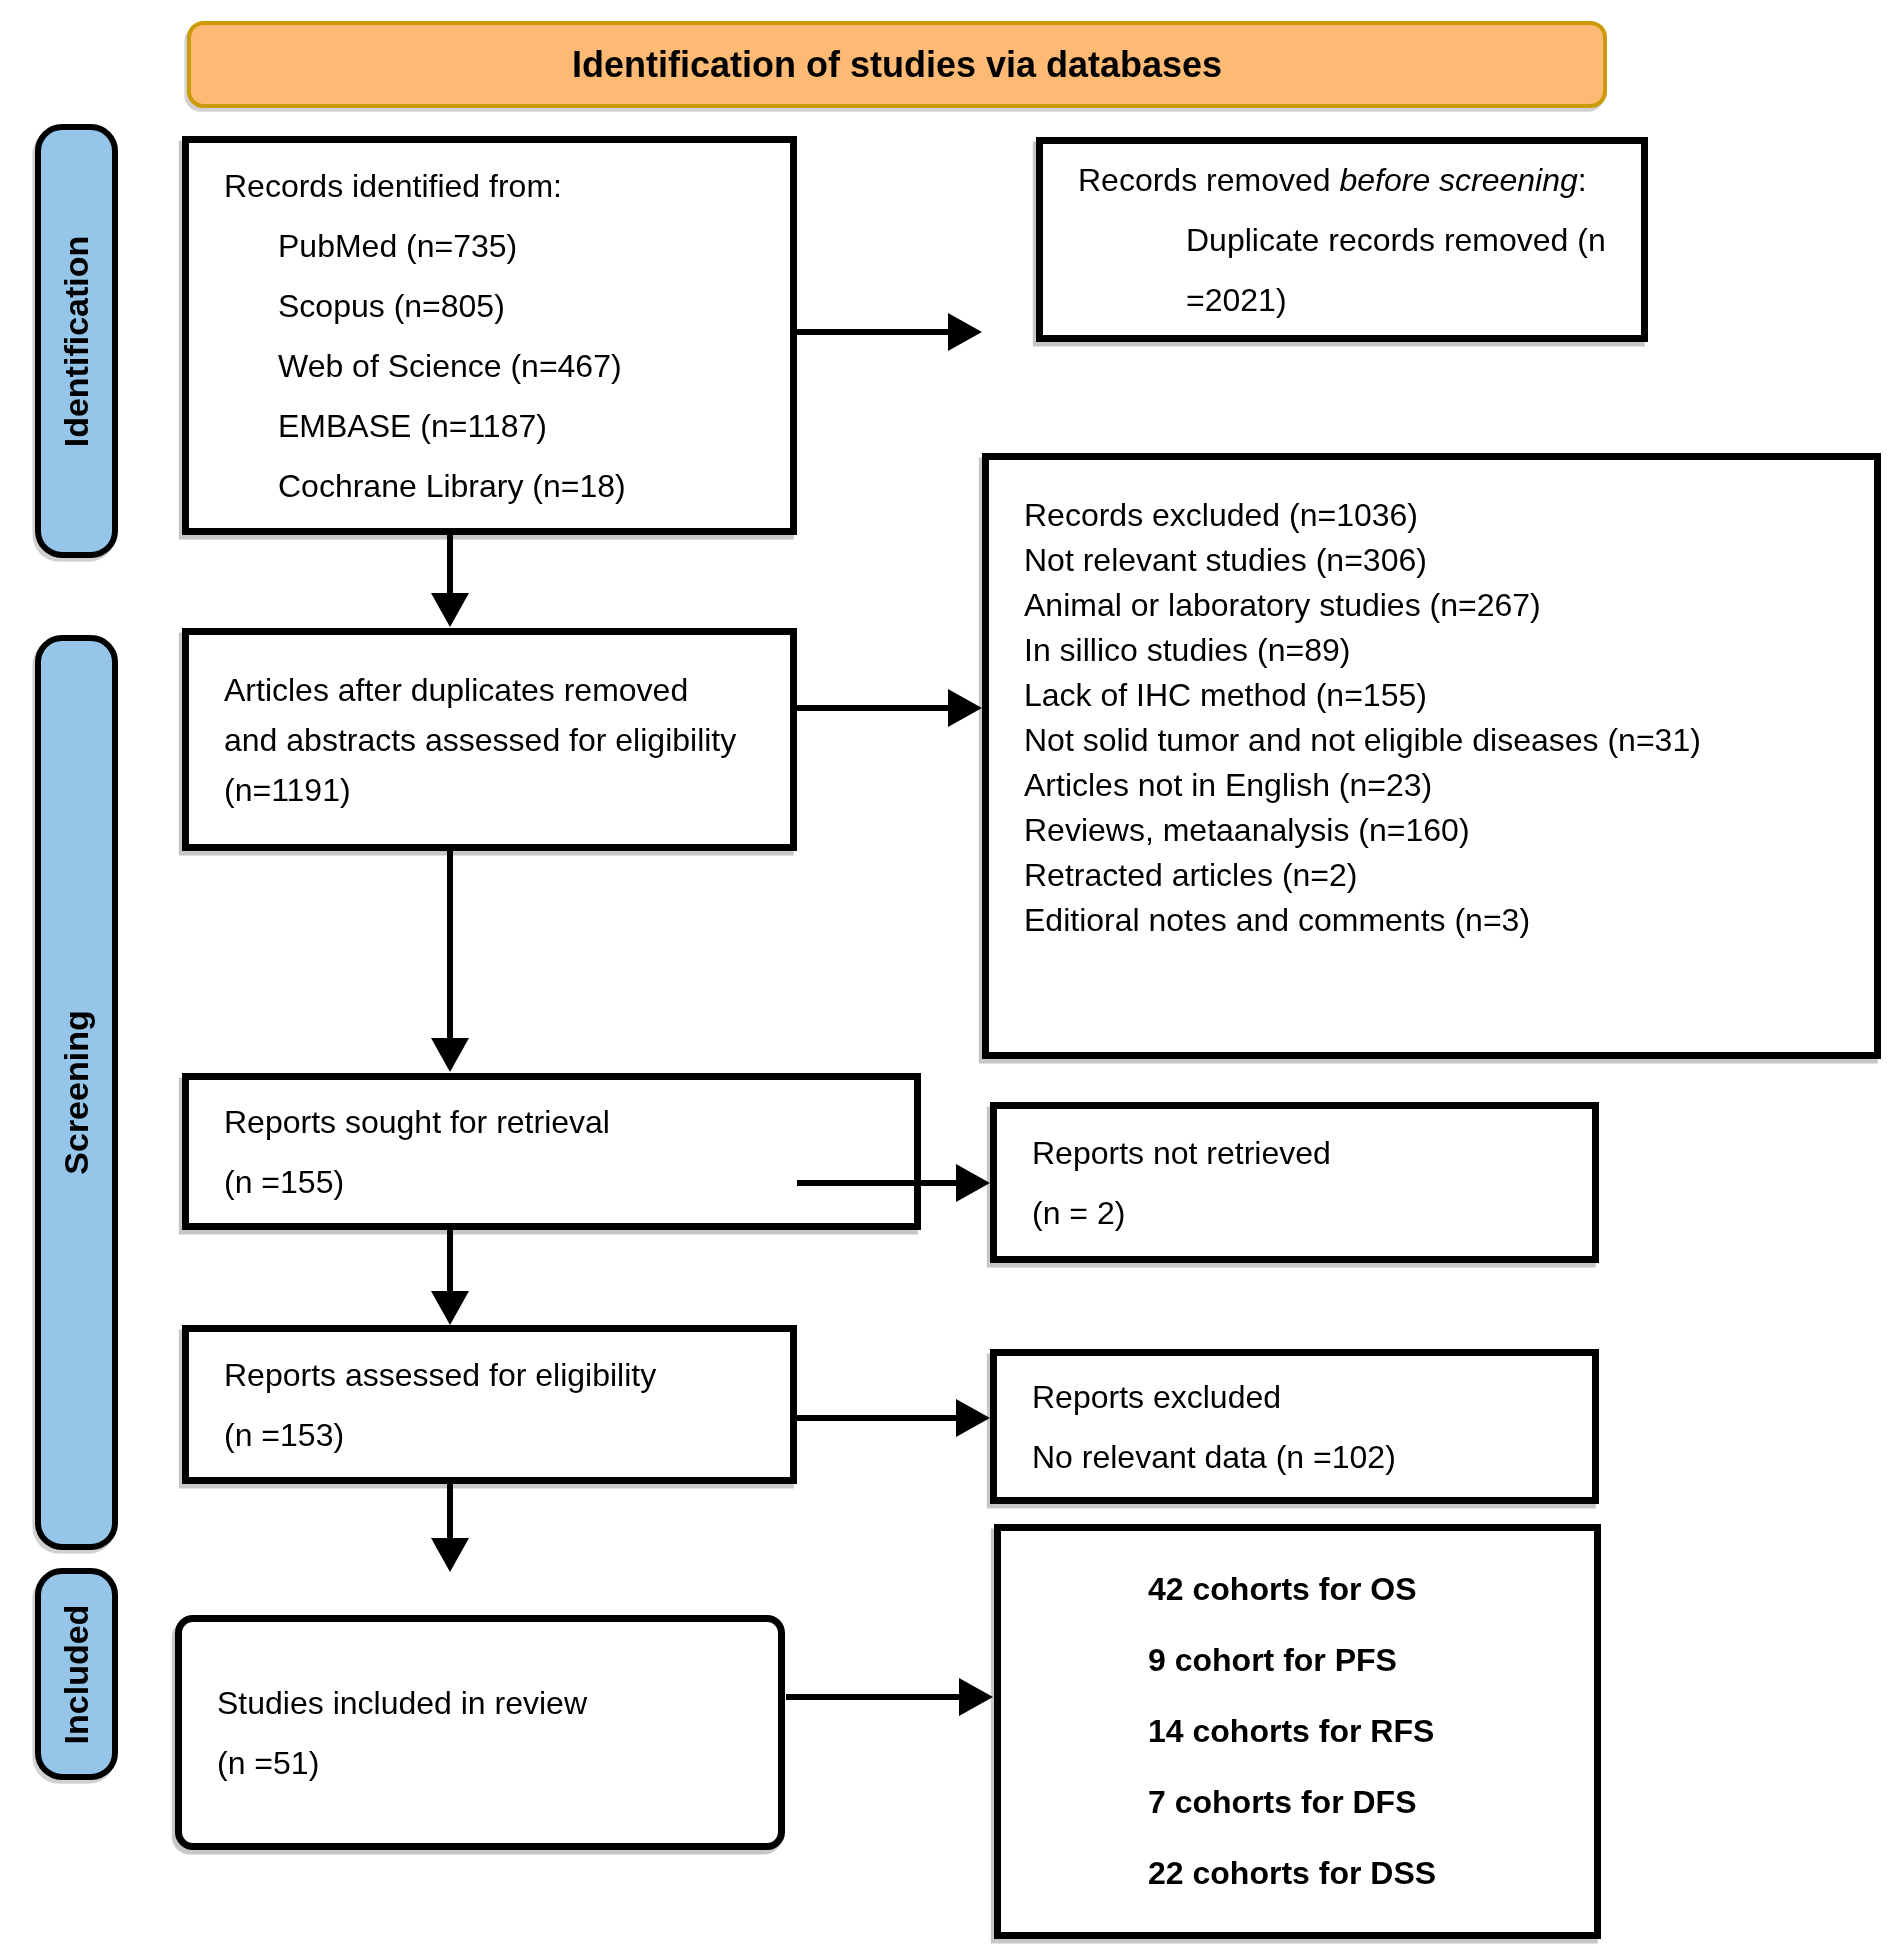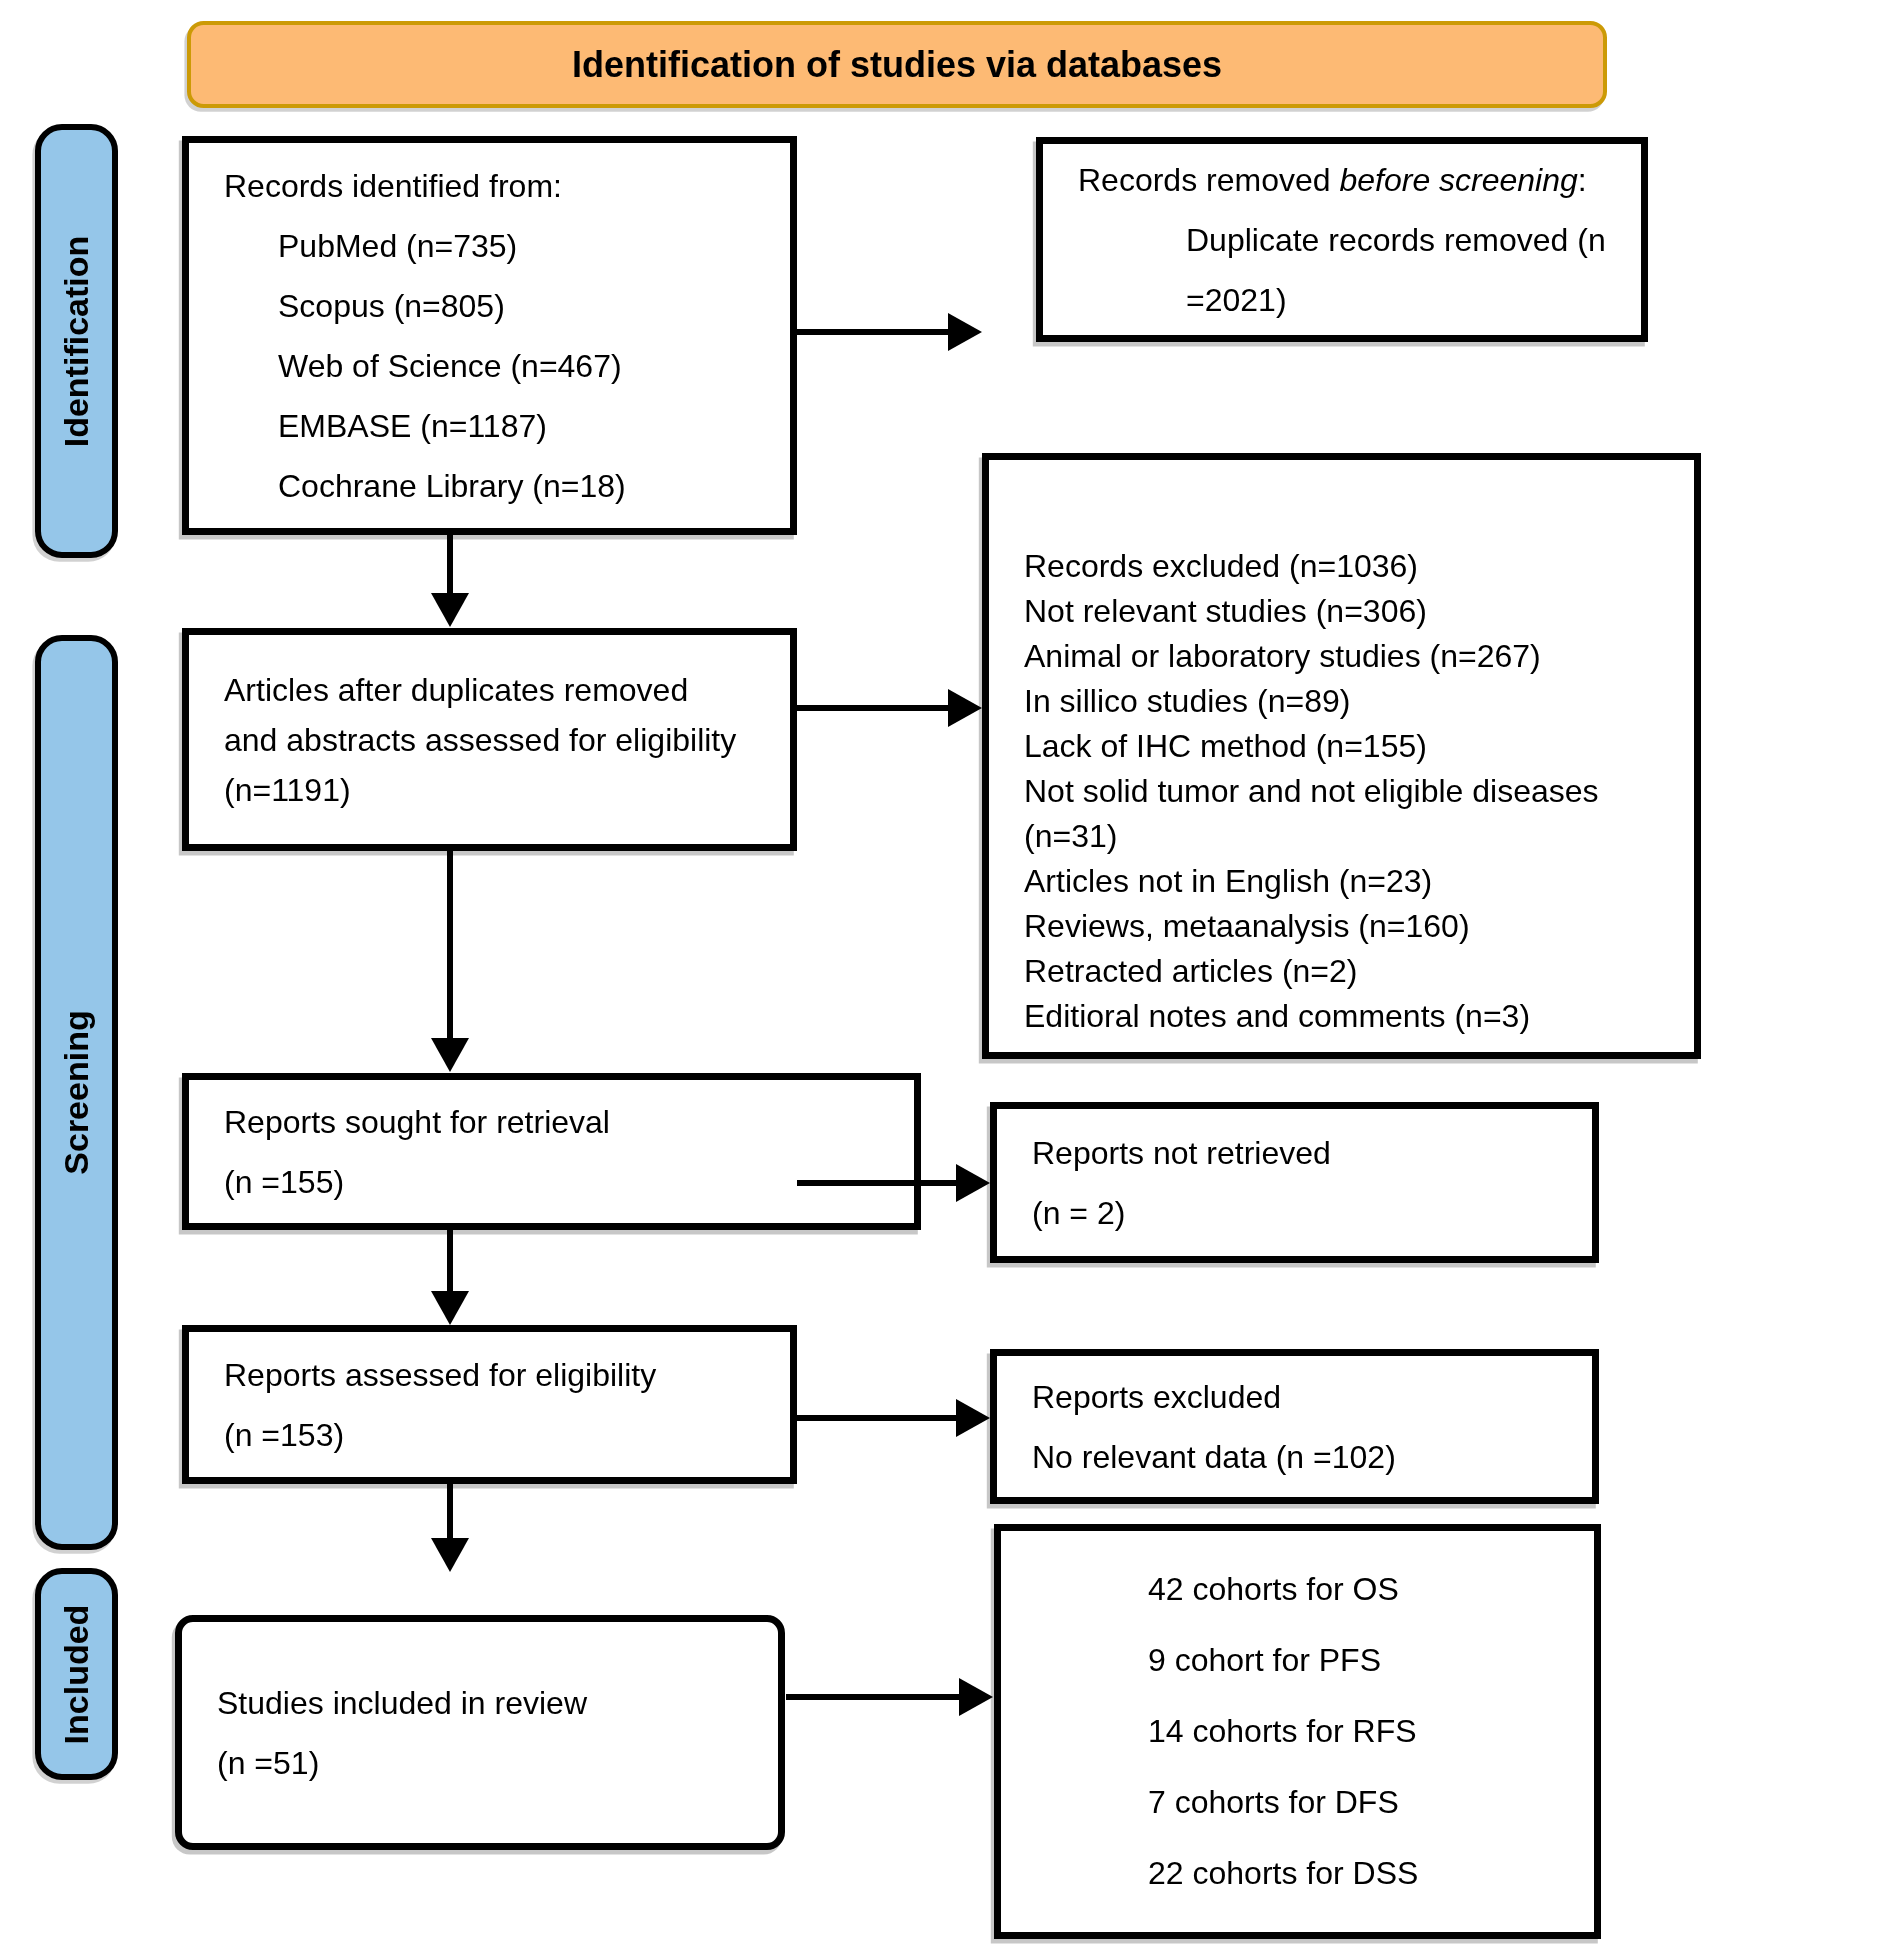--- a/index.html
+++ b/index.html
@@ -93,21 +93,21 @@
   <div class="box" id="box-records-removed" style="left:1036px;top:137px;width:612px;height:205px;">
     <div class="ln title"><span>Records removed </span><span class="it">before screening</span><span>:</span></div>
     <div class="ln indent2">Duplicate records removed (n =2021)</div>
   </div>
 
   <div class="box" id="box-articles" style="left:182px;top:628px;width:615px;height:223px;">
     <div class="ln wrapcap">Articles after duplicates removed and abstracts assessed for eligibility</div>
     <div class="ln">(n=1191)</div>
   </div>
 
-  <div class="box" id="box-records-excluded" style="left:982px;top:453px;width:719px;height:606px;justify-content:flex-end;">
+  <div class="box" id="box-records-excluded" style="left:982px;top:453px;width:899px;height:606px;">
     <div class="ln">Records excluded (n=1036)</div>
     <div class="ln">Not relevant studies (n=306)</div>
     <div class="ln">Animal or laboratory studies (n=267)</div>
     <div class="ln">In sillico studies (n=89)</div>
     <div class="ln">Lack of IHC method (n=155)</div>
     <div class="ln">Not solid tumor and not eligible diseases (n=31)</div>
     <div class="ln">Articles not in English (n=23)</div>
     <div class="ln">Reviews, metaanalysis (n=160)</div>
     <div class="ln">Retracted articles (n=2)</div>
     <div class="ln">Editioral notes and comments (n=3)</div>
@@ -131,21 +131,21 @@
   <div class="box" style="left:990px;top:1323px;width:609px;height:155px;margin-top:26px;">
     <div class="ln">Reports excluded</div>
     <div class="ln">No relevant data (n =102)</div>
   </div>
 
   <div class="box" style="left:175px;top:1615px;width:610px;height:235px;border-radius:18px;">
     <div class="ln">Studies included in review</div>
     <div class="ln">(n =51)</div>
   </div>
 
-  <div class="box" id="box-cohorts" style="left:994px;top:1524px;width:607px;height:415px;">
+  <div class="box" id="box-cohorts" style="left:994px;top:1524px;width:607px;height:415px;font-weight:bold;">
     <div class="ln">42 cohorts for OS</div>
     <div class="ln">9 cohort for PFS</div>
     <div class="ln">14 cohorts for RFS</div>
     <div class="ln">7 cohorts for DFS</div>
     <div class="ln">22 cohorts for DSS</div>
   </div>
 
   <div class="h-arrow" style="left:797px;top:329px;width:151px;"></div>
   <div class="v-arrow" style="left:447px;top:534px;height:59px;"></div>
   <div class="h-arrow" style="left:797px;top:705px;width:151px;"></div>

